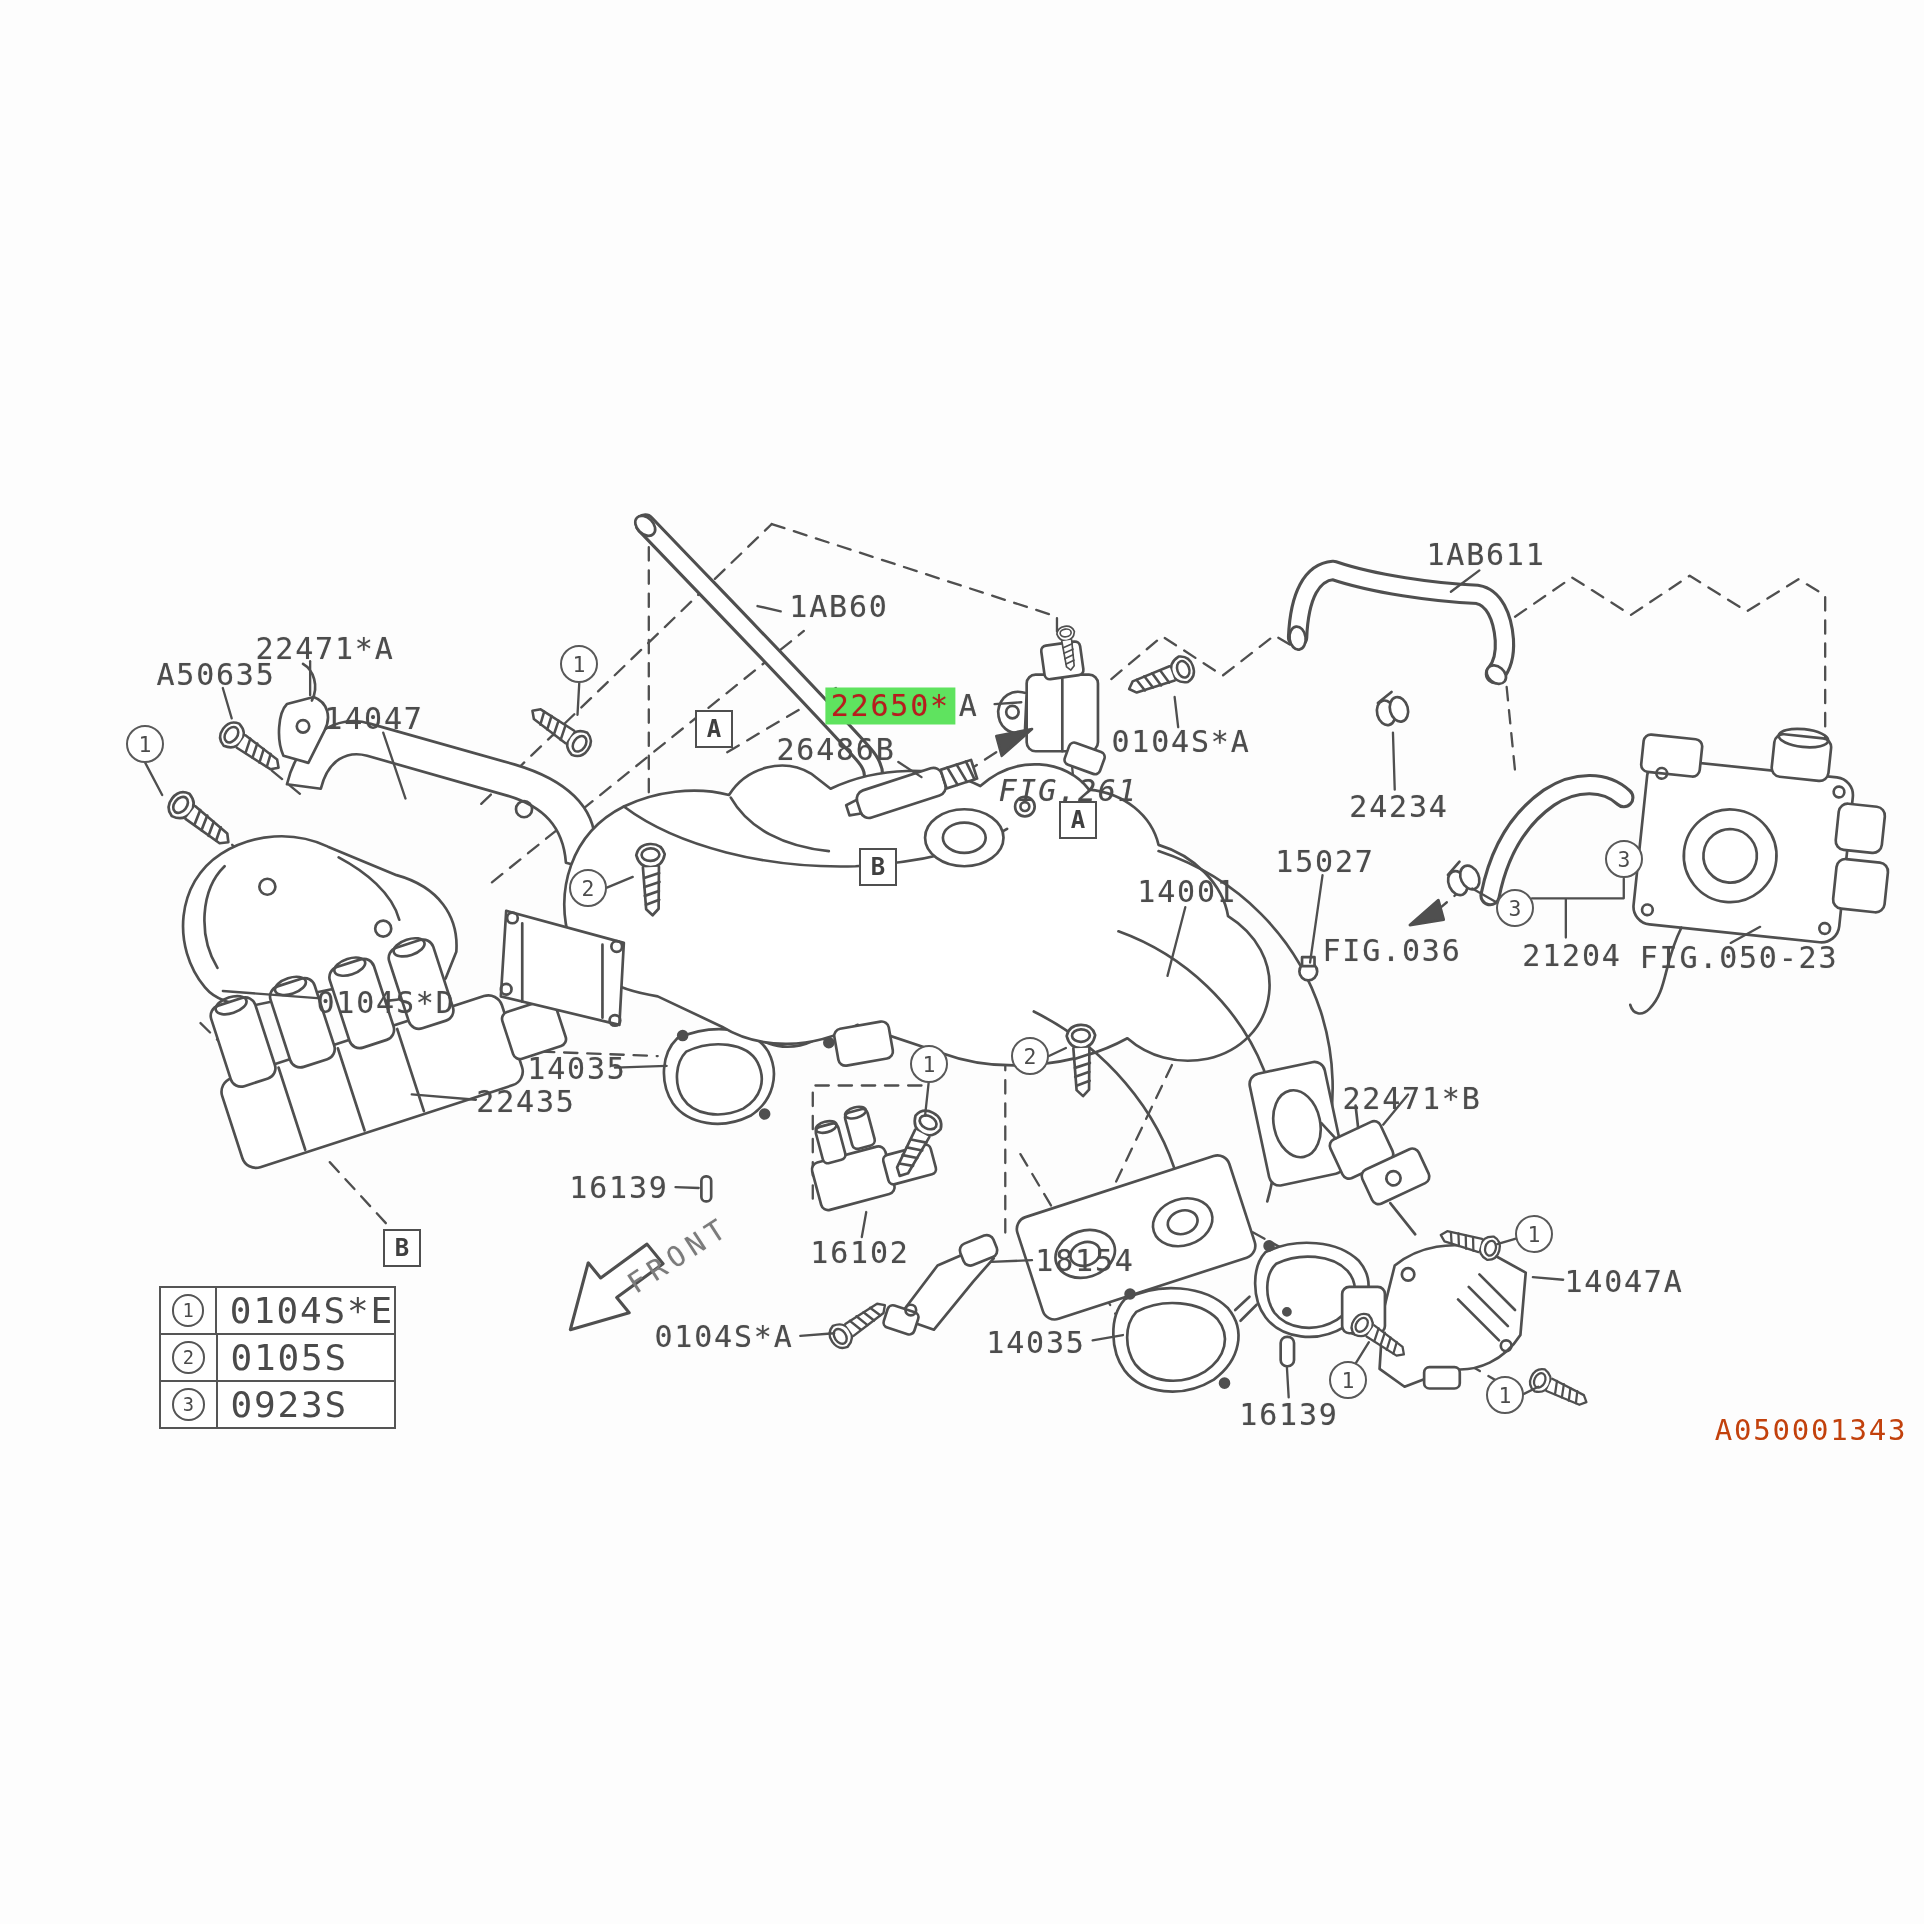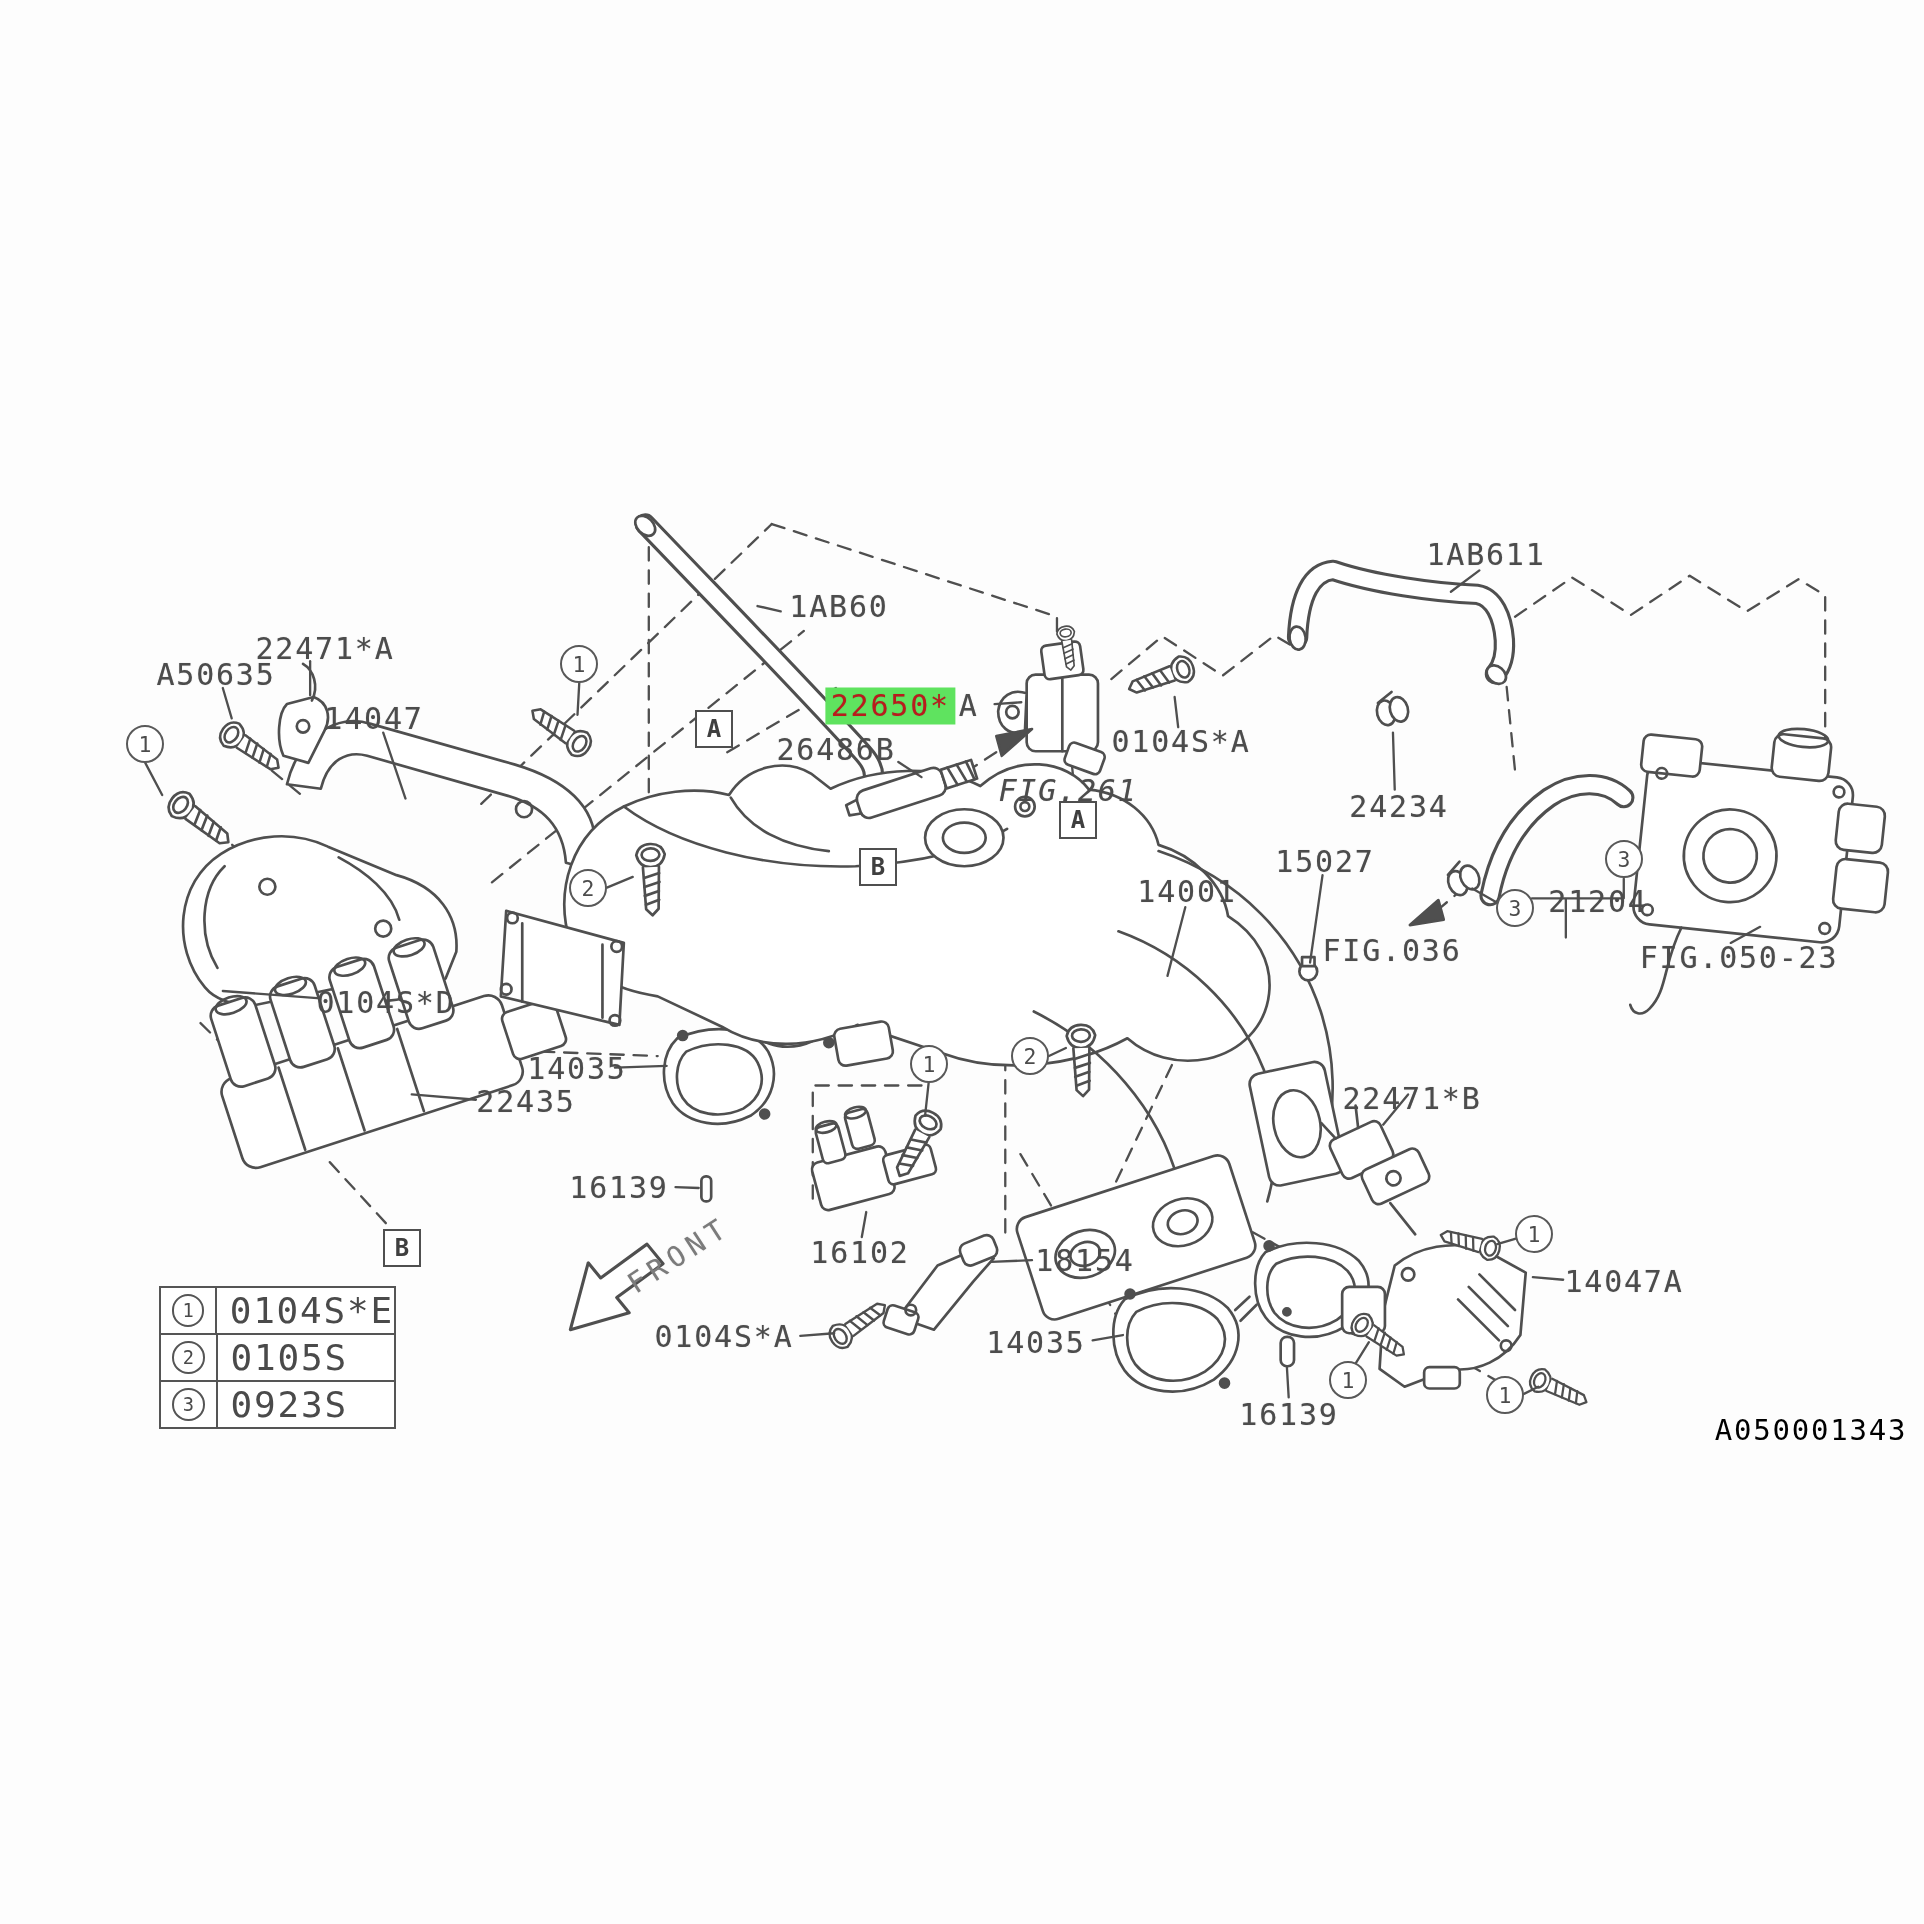--- a/index.html
+++ b/index.html
@@ -11,21 +11,21 @@
   .plabel .hl{background:var(--hl,#5fe35f);padding:0 5.3px 1.8px 5.3px;color:#b91c1c;}
   .plabel .hl-suffix{margin-left:3.6px;}
   .callout-circle{position:absolute;width:34px;height:34px;border:2.7px solid #595959;border-radius:50%;
           background:#fff;display:flex;align-items:center;justify-content:center;
           font-size:21.4px;color:#4c4c4c;transform:translate(-50%,-50%);}
   .view-box{position:absolute;width:34px;height:34px;border:2.7px solid #4f4f4f;background:#fff;
           display:flex;align-items:center;justify-content:center;font-size:24px;font-weight:bold;
           color:#3f3f3f;transform:translate(-50%,-50%);}
   .front-label{position:absolute;transform:translate(-50%,-50%) rotate(-33deg);
           font-size:28px;letter-spacing:6.2px;color:#7b7b7b;text-shadow:0 0 0.9px rgba(120,120,120,.5);}
-  .idnum{position:absolute;transform:translate(-50%,-50%);font-size:29px;letter-spacing:1.8px;color:#000000;}
+  .idnum{position:absolute;transform:translate(-50%,-50%);font-size:29px;letter-spacing:1.8px;color:#c2410c;}
   .legend{position:absolute;left:159px;top:1286px;width:233px;border:2.7px solid #555;background:#fff;}
   .legend-row{display:flex;height:45px;border-top:2.2px solid #555;align-items:center;}
   .legend-row:first-child{border-top:none;}
   .legend-sym{width:55px;display:flex;align-items:center;justify-content:center;border-right:2.2px solid #555;height:100%;}
   .legend-sym .sym{width:28.5px;height:28.5px;border:2.2px solid #555;border-radius:50%;display:flex;
           align-items:center;justify-content:center;font-size:18.7px;}
   .legend-code{flex:1;padding-left:12.5px;font-size:36px;letter-spacing:1.8px;}
 </style>
 </head>
 <body>
@@ -323,21 +323,21 @@
       <div class="plabel" style="left: 839px; top: 606px;">1AB60</div>
       <div class="plabel" style="left: 1486px; top: 554px;">1AB611</div>
       <div class="plabel" style="left: 902px; top: 705px;"><span class="hl">22650*</span><span class="hl-suffix">A</span></div>
       <div class="plabel" style="left: 836px; top: 749px;">26486B</div>
       <div class="plabel" style="left: 1068px; top: 790px; font-style: italic;">FIG.261</div>
       <div class="plabel" style="left: 1181px; top: 741px;">0104S*A</div>
       <div class="plabel" style="left: 1399px; top: 806px;">24234</div>
       <div class="plabel" style="left: 1325px; top: 861px;">15027</div>
       <div class="plabel" style="left: 1187px; top: 891px;">14001</div>
       <div class="plabel" style="left: 1392px; top: 950px; text-align: right;">FIG.036</div>
-      <div class="plabel" style="left: 1572px; top: 901px; margin-left: 26px;">21204</div>
+      <div class="plabel" style="left: 1572px; top: 955px;">21204</div>
       <div class="plabel" style="left: 1739px; top: 957px;">FIG.050-23</div>
       <div class="plabel" style="left: 1412px; top: 1080px; margin-top: 18px;">22471*B</div>
       <div class="plabel" style="left: 386px; top: 1002px;">0104S*D</div>
       <div class="plabel" style="left: 577px; top: 1068px;">14035</div>
       <div class="plabel" style="left: 526px; top: 1101px;">22435</div>
       <div class="plabel" style="left: 619px; top: 1187px;">16139</div>
       <div class="plabel" style="left: 860px; top: 1252px;">16102</div>
       <div class="plabel" style="left: 1085px; top: 1260px;">18154</div>
       <div class="plabel" style="left: 724px; top: 1336px;">0104S*A</div>
       <div class="plabel" style="left: 1036px; top: 1342px;">14035</div>

